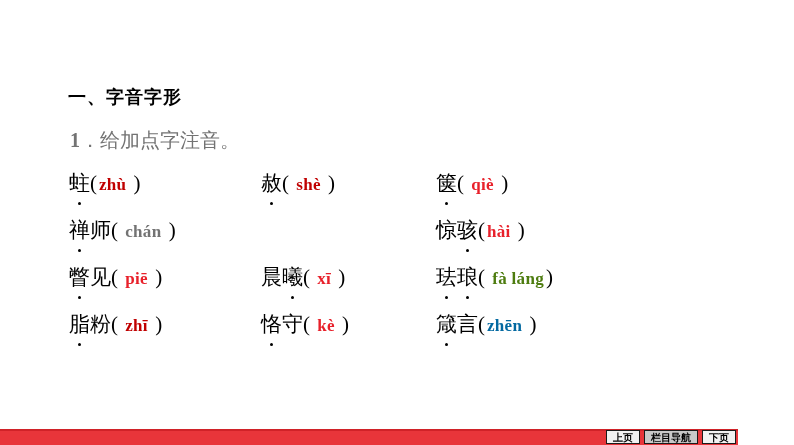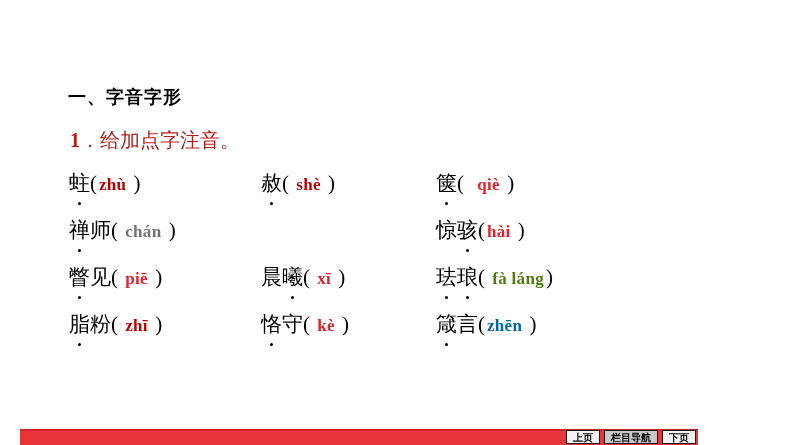--- a/index.html
+++ b/index.html
@@ -42,21 +42,21 @@
     letter-spacing: 1px;
     white-space: nowrap;
     font-family: "DejaVu Sans", "Liberation Sans", sans-serif;
   }
 
   .question-line {
     position: absolute;
     left: 70px;
     top: 127px;
     font-size: 20px;
-    color: #b91c1c;
+    color: #737373;
     white-space: nowrap;
     font-family: "Liberation Serif", "DejaVu Serif", serif;
   }
   .question-line .qnum {
     font-family: "Liberation Serif", "DejaVu Serif", serif;
     font-weight: bold;
   }
 
   
   .word-grid {
@@ -114,24 +114,23 @@
     font-size: 17px;
     letter-spacing: 0.3px;
     padding: 0 2px;
   }
 
   
   .footer-bar {
     position: absolute;
     left: 0;
     top: 429px;
-    width: 678px;
+    width: 738px;
     height: 16px;
     background: #e8353a;
-    margin-left: 20px;
   }
   .footer-bar::before {
     content: "";
     position: absolute;
     left: 0;
     top: 0;
     width: 100%;
     height: 2px;
     background: #d02228;
   }
@@ -173,21 +172,21 @@
     <div class="section-title">一、字音字形</div>
 
     <div class="question-line">
       <span class="qnum">1</span><span>．</span><span>给加点字注音。</span>
     </div>
 
     <div class="word-grid">
         <div class="word-row">
           <div class="word-cell col0"><span class="hz dotted">蛀</span><span class="paren">(</span><span class="pinyin" style="color: rgb(192, 0, 0); text-align: right;">zhù</span><span class="paren"> )</span></div>
           <div class="word-cell col1"><span class="hz dotted">赦</span><span class="paren">( </span><span class="pinyin" style="color: rgb(192, 0, 0);">shè</span><span class="paren">  )</span></div>
-          <div class="word-cell col2"><span class="hz dotted">箧</span><span class="paren">( </span><span class="pinyin" style="color: rgb(232, 32, 42); margin-left: 6px;">qiè</span><span class="paren">  )</span></div>
+          <div class="word-cell col2"><span class="hz dotted">箧</span><span class="paren">( </span><span class="pinyin" style="color: rgb(232, 32, 42);">qiè</span><span class="paren">  )</span></div>
         </div>
         <div class="word-row">
           <div class="word-cell col0"><span class="hz dotted">禅</span><span class="hz">师</span><span class="paren">(  </span><span class="pinyin" style="color: #737373; text-align: center;">chán</span><span class="paren">   )</span></div>
           <div class="word-cell col2"><span class="hz">惊</span><span class="hz dotted">骇</span><span class="paren">(</span><span class="pinyin" style="color: rgb(232, 32, 42);">hài</span><span class="paren">  )</span></div>
         </div>
         <div class="word-row">
           <div class="word-cell col0"><span class="hz dotted">瞥</span><span class="hz">见</span><span class="paren">( </span><span class="pinyin" style="color: rgb(232, 32, 42);">piē</span><span class="paren">    )</span></div>
           <div class="word-cell col1"><span class="hz">晨</span><span class="hz dotted">曦</span><span class="paren">(  </span><span class="pinyin" style="color: rgb(232, 32, 42);">xī</span><span class="paren">    )</span></div>
           <div class="word-cell col2"><span class="hz dotted">珐</span><span class="hz dotted">琅</span><span class="paren">( </span><span class="pinyin" style="color: #4d7c0f;">fà láng</span><span class="paren">)</span></div>
         </div>

